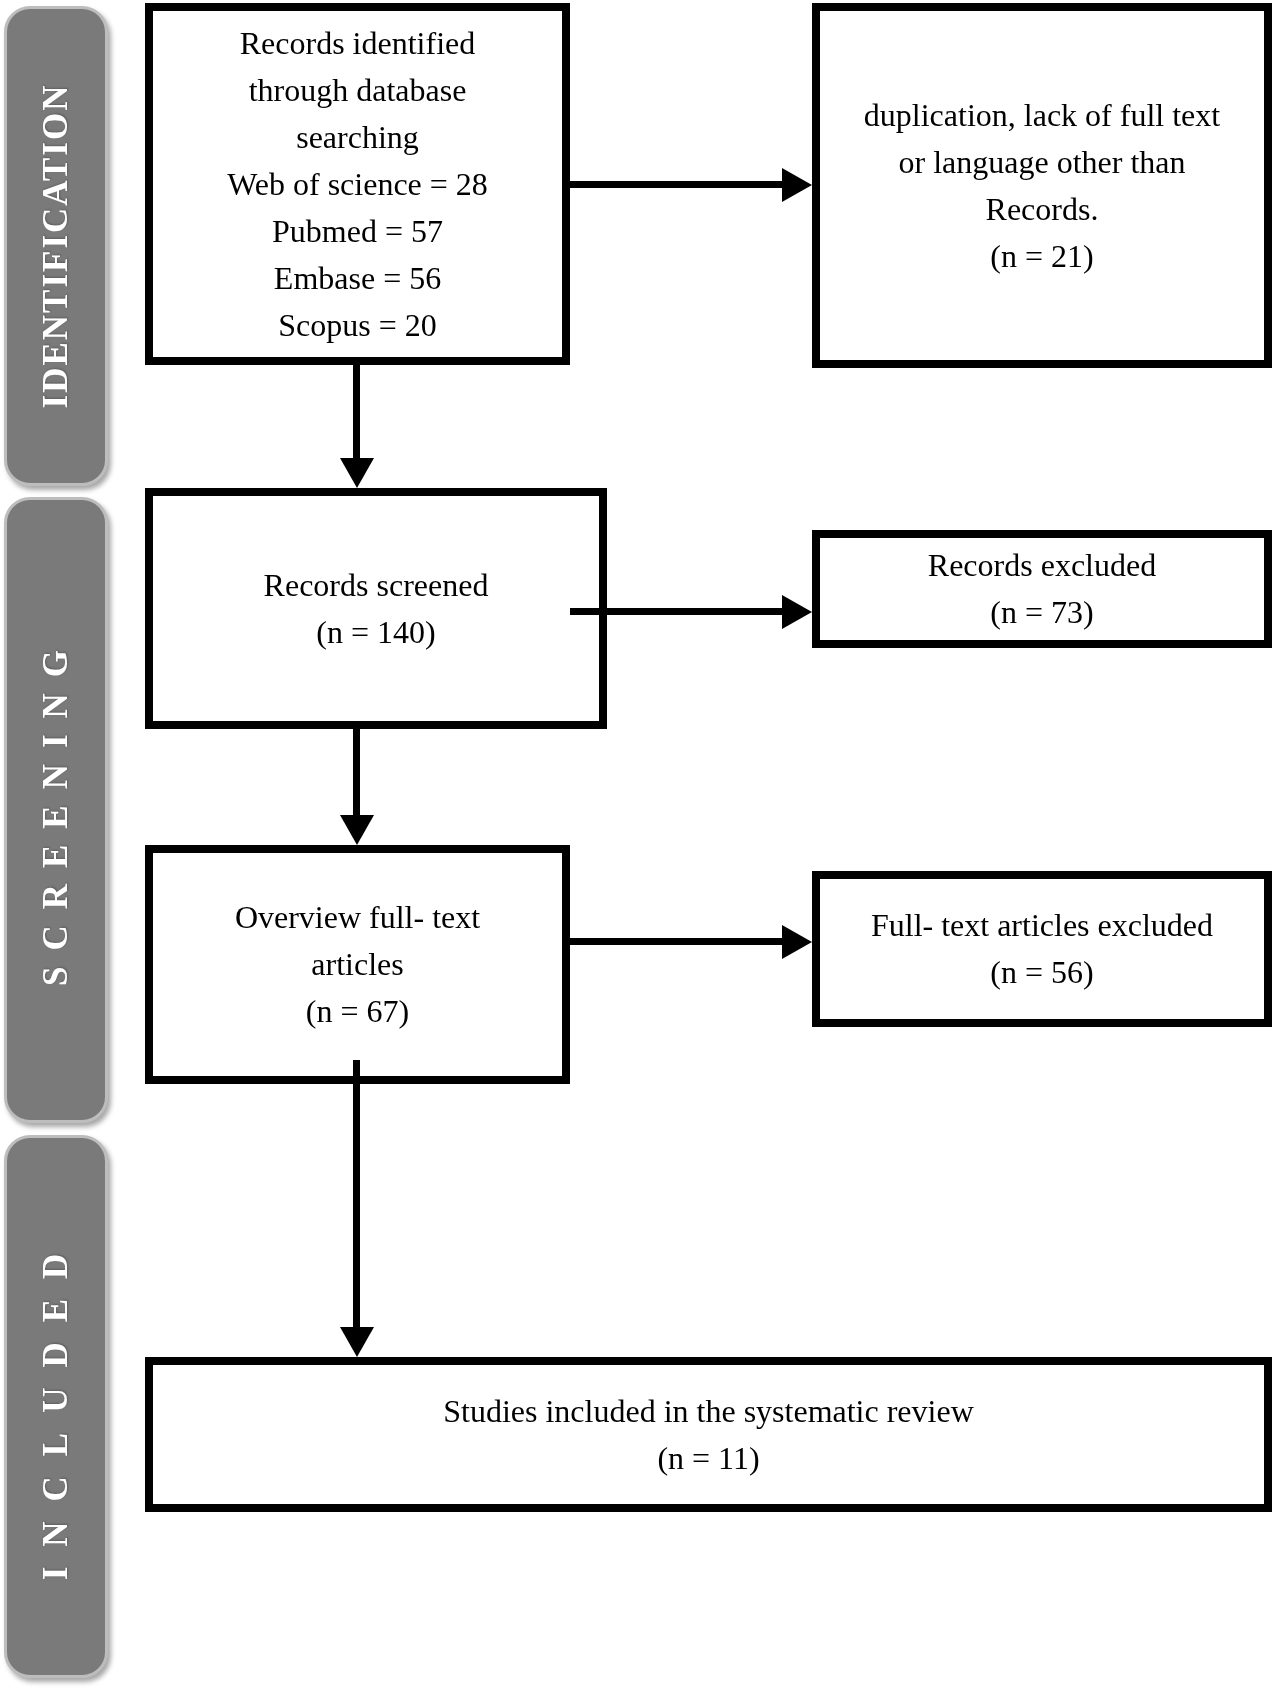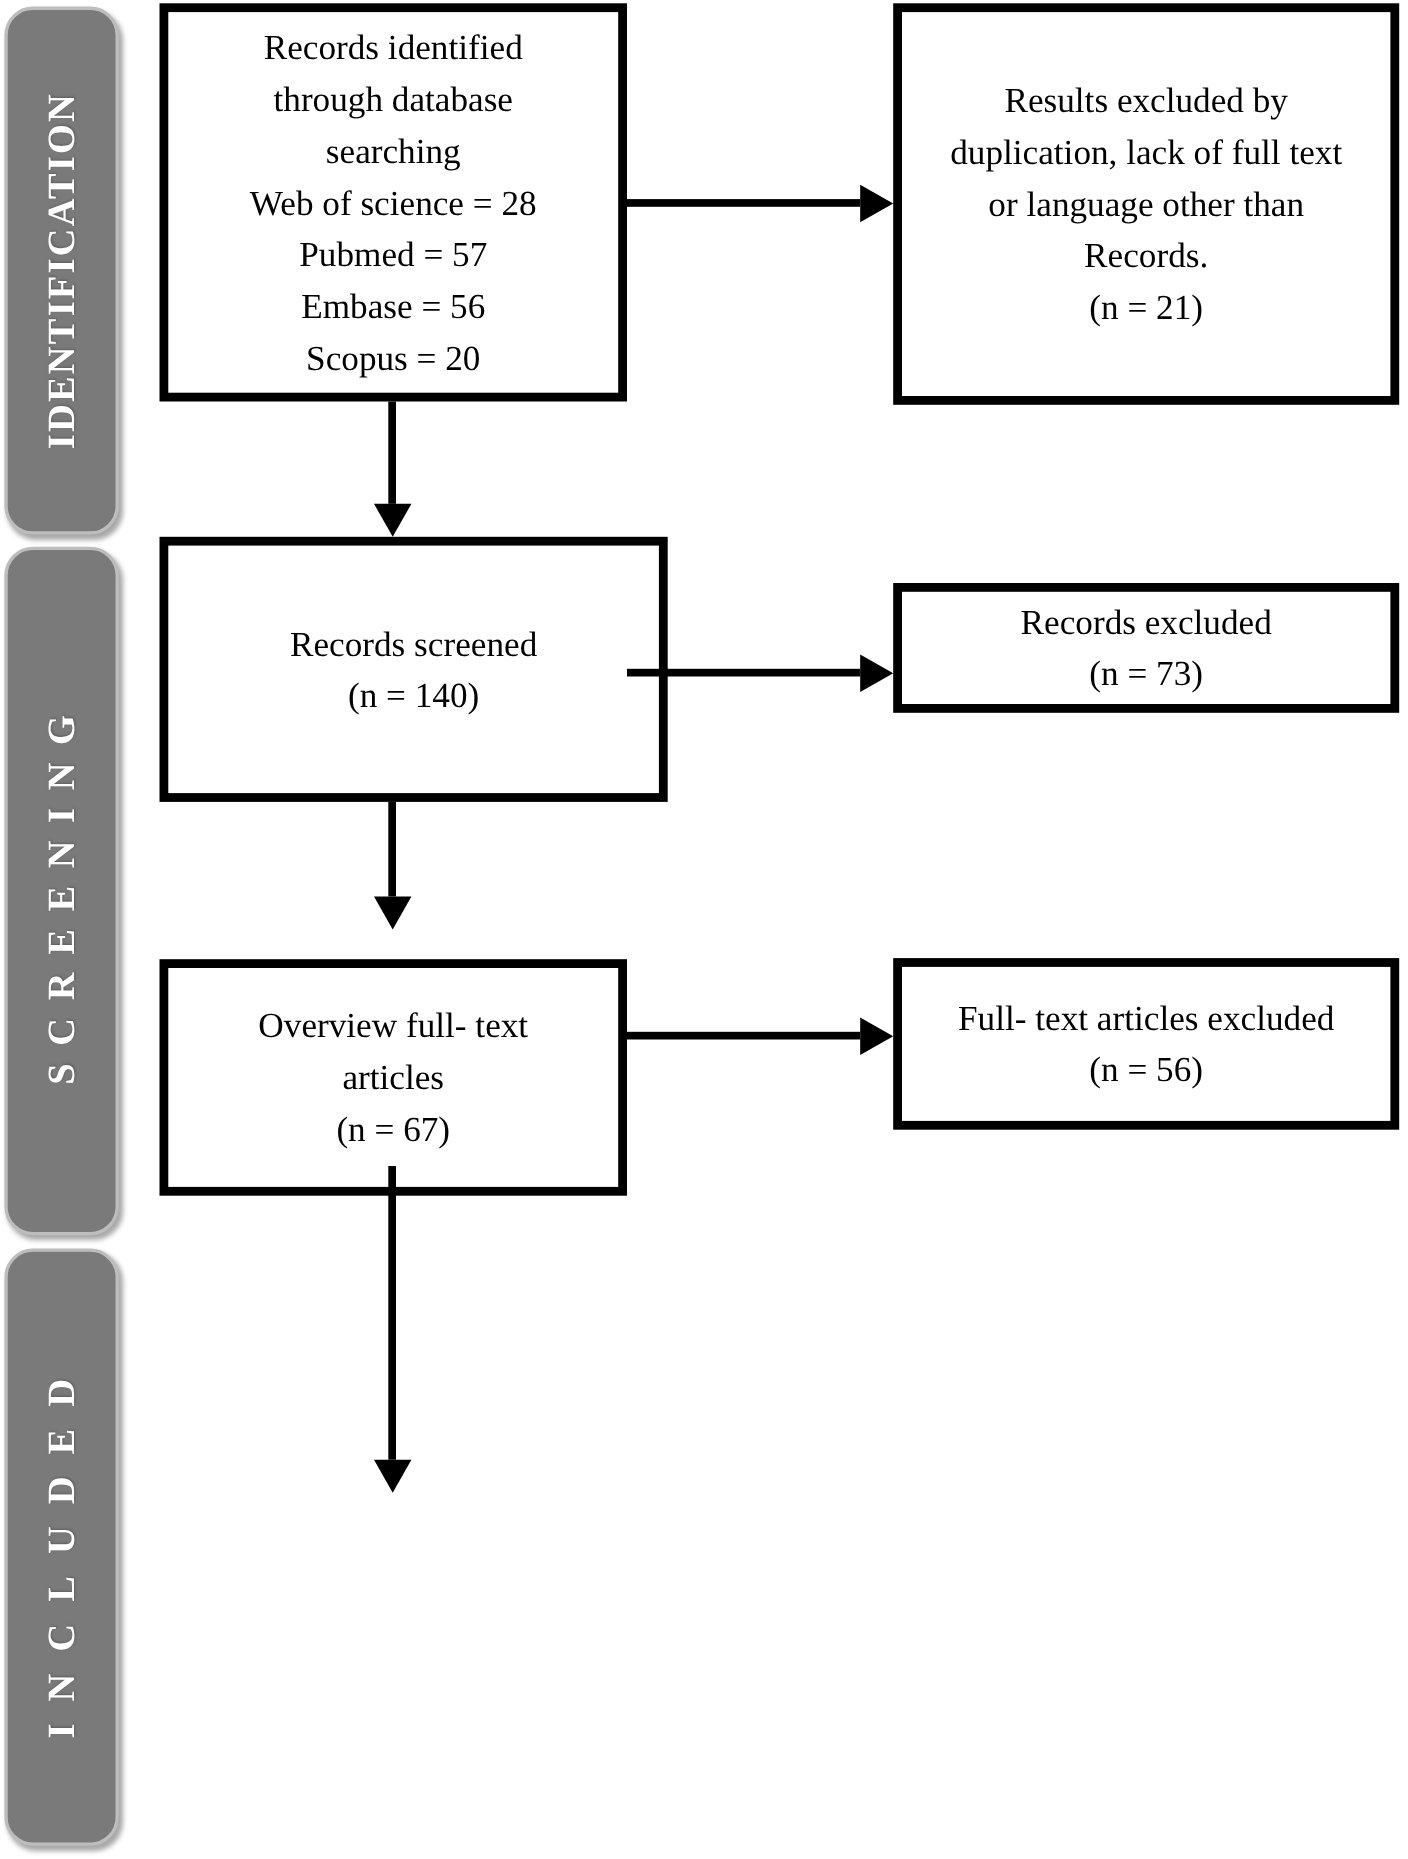--- a/index.html
+++ b/index.html
@@ -102,48 +102,51 @@
     <div class="text-line">Records identified</div>
     <div class="text-line">through database</div>
     <div class="text-line">searching</div>
     <div class="text-line">Web of science = 28</div>
     <div class="text-line">Pubmed = 57</div>
     <div class="text-line">Embase = 56</div>
     <div class="text-line">Scopus = 20</div>
   </div>
 
   <div class="flow-box" style="left:812px; top:3px; width:460px; height:365px;">
-    <div class="text-line">Results excluded by</div>
     <div class="text-line">duplication, lack of full text</div>
     <div class="text-line">or language other than</div>
     <div class="text-line">Records.</div>
     <div class="text-line">(n = 21)</div>
   </div>
 
   <div class="flow-box" style="left:145px; top:488px; width:462px; height:241px;">
     <div class="text-line">Records screened</div>
     <div class="text-line">(n = 140)</div>
   </div>
 
   <div class="flow-box" style="left:812px; top:530px; width:460px; height:118px;">
     <div class="text-line">Records excluded</div>
     <div class="text-line">(n = 73)</div>
   </div>
 
-  <div class="flow-box" style="left:145px; top:845px; width:425px; height:215px;margin-top:27px;">
+  <div class="flow-box" style="left:145px; top:845px; width:425px; height:239px;">
     <div class="text-line">Overview full- text</div>
     <div class="text-line">articles</div>
     <div class="text-line">(n = 67)</div>
   </div>
 
   <div class="flow-box" style="left:812px; top:871px; width:460px; height:156px;">
     <div class="text-line">Full- text articles excluded</div>
     <div class="text-line">(n = 56)</div>
   </div>
 
+  <div class="flow-box" style="left:145px; top:1357px; width:1127px; height:155px;">
+    <div class="text-line">Studies included in the systematic review</div>
+    <div class="text-line">(n = 11)</div>
+  </div>
 
   <div>
     <div class="arrow-line-h" style="left:570px; top:181px; width:212px;"></div>
     <div class="arrow-head-right" style="left:782px; top:168px;"></div>
   </div>
 
   <div>
     <div class="arrow-line-v" style="left:353px; top:365px; height:93px;"></div>
     <div class="arrow-head-down" style="left:340px; top:458px;"></div>
   </div>

